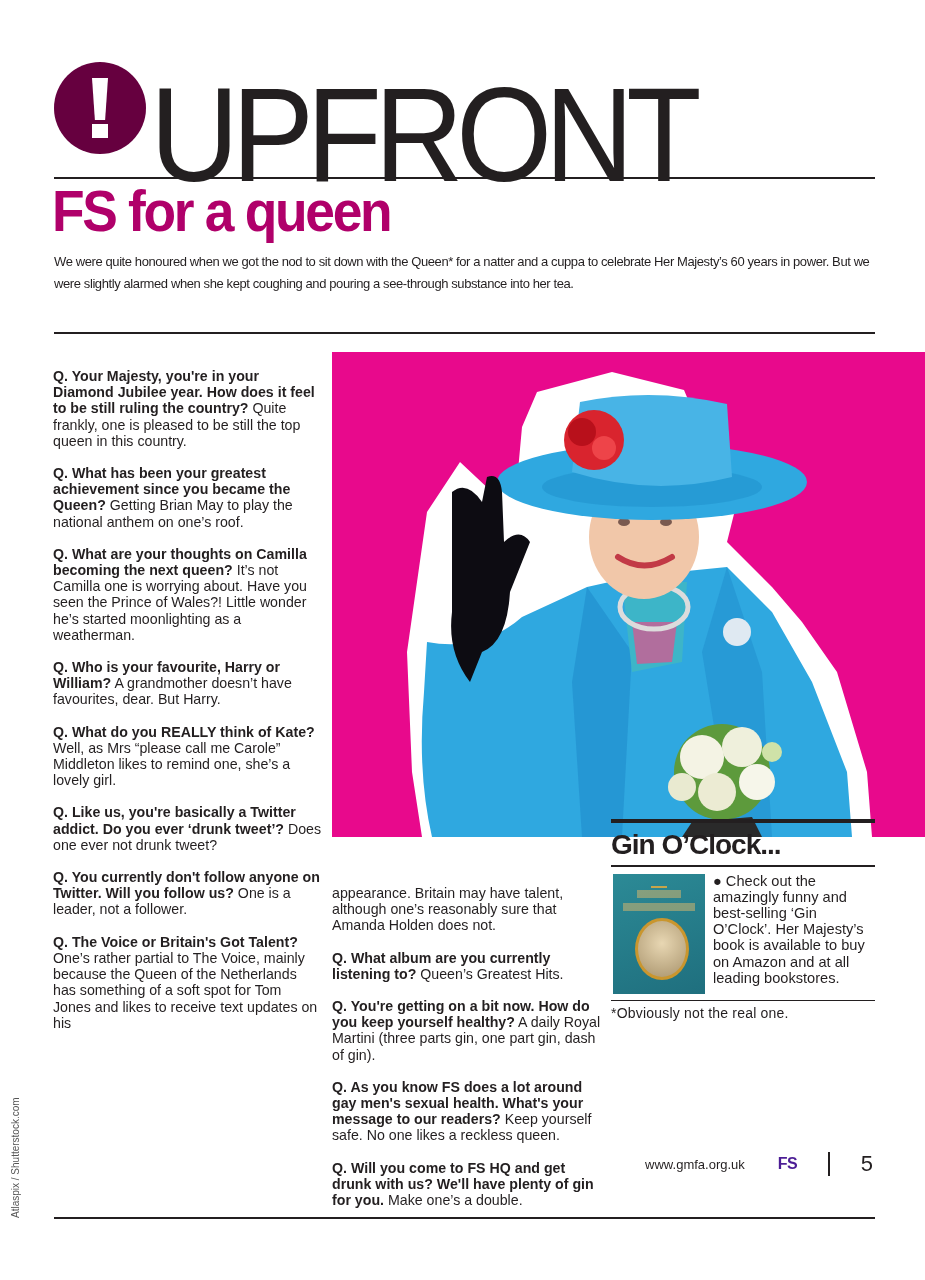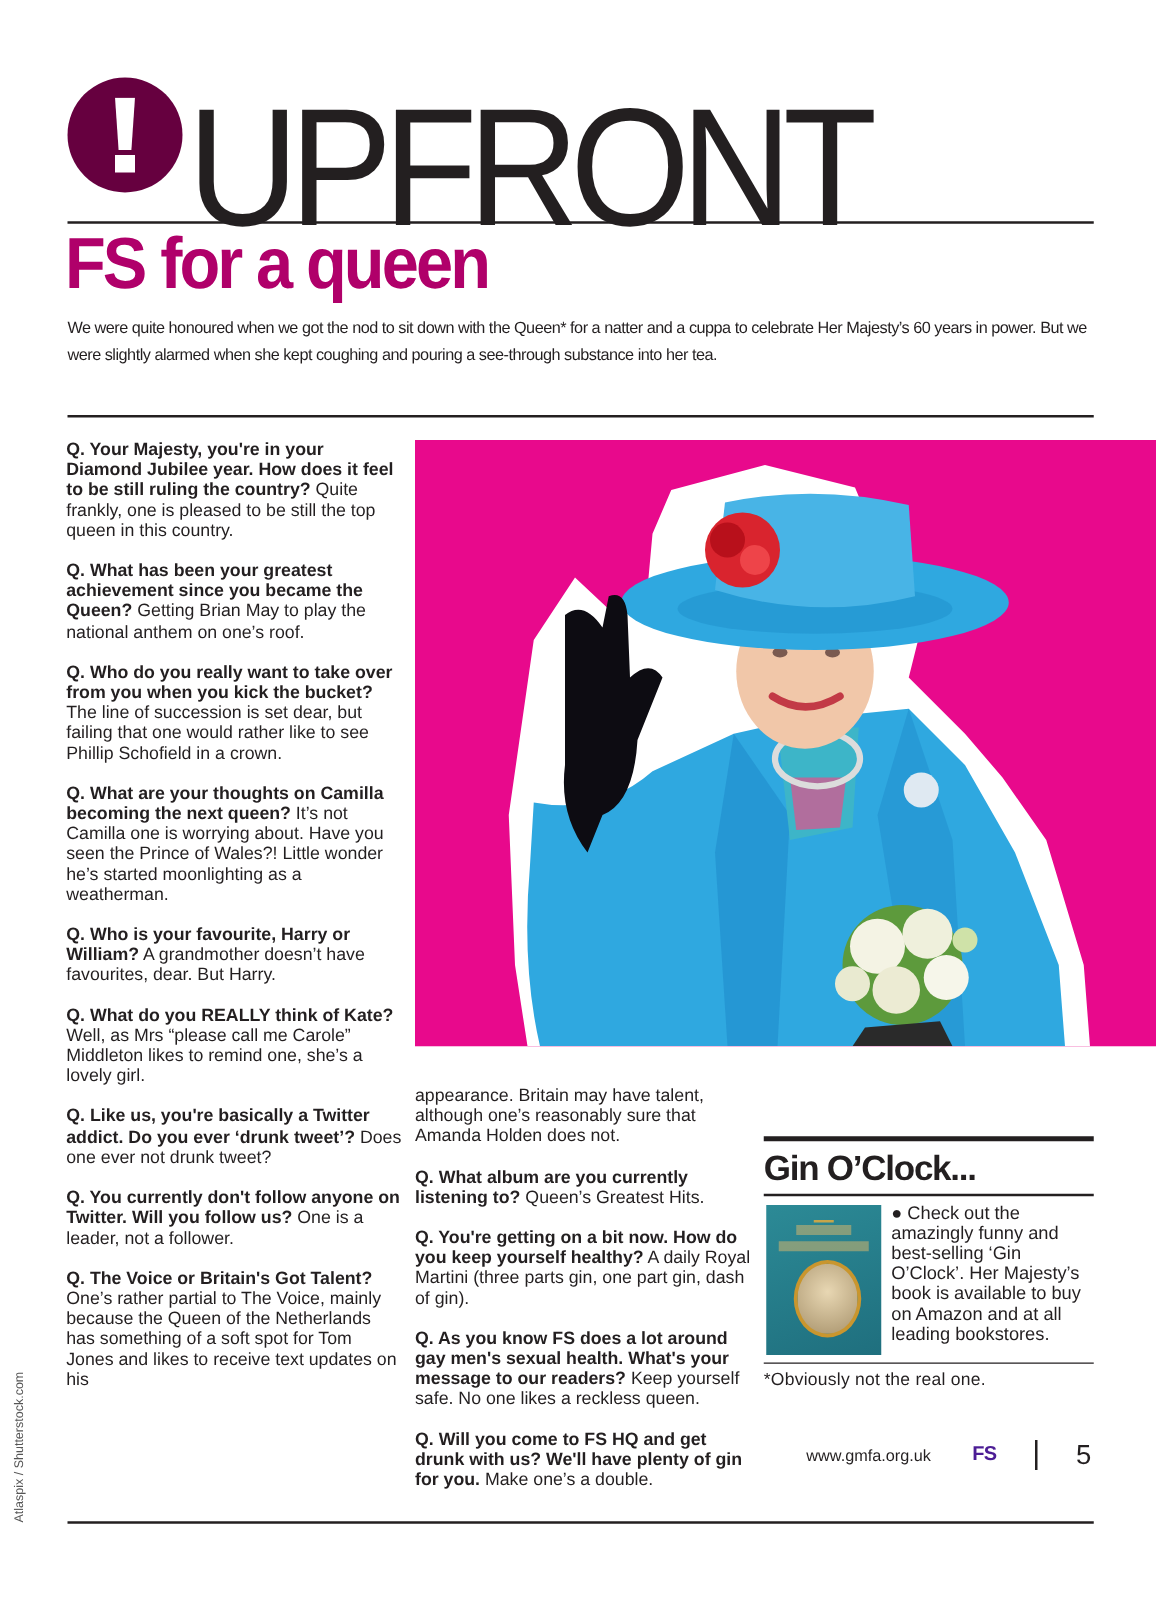--- a/index.html
+++ b/index.html
@@ -14,28 +14,28 @@
   .rule { position: absolute; left: 54px; width: 821px; background: #231f20; }
   .rule-top { top: 177px; height: 2px; }
   .rule-lede { top: 332px; height: 1.5px; }
   .rule-bottom { top: 1217px; height: 1.5px; }
 
   .headline { position: absolute; left: 52px; top: 178px; font-size: 58px; font-weight: 700; color: #b0006a; letter-spacing: -2.5px; line-height: 66px; transform: scaleX(0.92); transform-origin: left top; white-space: nowrap; }
 
   .lede { position: absolute; left: 54px; top: 251px; width: 830px; font-size: 13px; line-height: 21.5px; color: #231f20; letter-spacing: -0.4px; }
 
   .col { position: absolute; font-size: 14.2px; line-height: 16.2px; color: #231f20; }
-  .col p { margin: 0 0 16px 0; }
+  .col p { margin: 16px 0 16px 0; }
   .col b { font-weight: 700; }
   .col-1 { left: 53px; top: 352px; width: 270px; }
   .col-2 { left: 332px; top: 869px; width: 275px; }
 
   .photo { position: absolute; left: 332px; top: 352px; width: 593px; height: 485px; background: #e8098c; overflow: hidden; }
 
-  .sidebar { position: absolute; left: 611px; top: 909px; width: 264px; }
+  .sidebar { position: absolute; left: 611px; top: 819px; width: 264px; }
   .sidebar .thick { height: 4px; background: #231f20; }
   .sidebar-title { font-size: 28px; font-weight: 700; letter-spacing: -1px; line-height: 40px; margin-top: 2px; color: #231f20; }
   .sidebar .thin { height: 1.5px; background: #231f20; }
   .sidebar-body { font-size: 14.6px; line-height: 16.2px; color: #231f20; margin-top: 6px; }
   .book { float: left; width: 92px; height: 120px; margin: 1px 8px 2px 2px; background: linear-gradient(160deg, #2c8a96, #1f6f7e); position: relative; }
   .book .crown { position: absolute; left: 38px; top: 6px; width: 16px; height: 6px; border-bottom: 2px solid #c7a54a; }
   .book .t1, .book .t2 { position: absolute; left: 10px; right: 10px; height: 8px; background: rgba(210,180,110,0.55); }
   .book .t1 { top: 16px; left: 24px; right: 24px; }
   .book .t2 { top: 29px; }
   .book .oval { position: absolute; left: 22px; top: 44px; width: 48px; height: 56px; border-radius: 50%; border: 3px solid #c9962e; background: radial-gradient(circle at 50% 40%, #e8d7b3, #a7926b); }
@@ -64,21 +64,20 @@
 
 <div class="headline">FS for a queen</div>
 
 <div class="lede">We were quite honoured when we got the nod to sit down with the Queen* for a natter and a cuppa to celebrate Her Majesty’s 60 years in power. But we were slightly alarmed when she kept coughing and pouring a see-through substance into her tea.</div>
 
 <div class="rule rule-lede"></div>
 
 <div class="col col-1">
   <p><b>Q. Your Majesty, you're in your Diamond Jubilee year. How does it feel to be still ruling the country?</b> <span>Quite frankly, one is pleased to be still the top queen in this country.</span></p>
   <p><b>Q. What has been your greatest achievement since you became the Queen?</b> <span>Getting Brian May to play the national anthem on one’s roof.</span></p>
-  <p><b>Q. Who do you really want to take over from you when you kick the bucket?</b> <span>The line of succession is set dear, but failing that one would rather like to see Phillip Schofield in a crown.</span></p>
   <p><b>Q. What are your thoughts on Camilla becoming the next queen?</b> <span>It’s not Camilla one is worrying about. Have you seen the Prince of Wales?! Little wonder he’s started moonlighting as a weatherman.</span></p>
   <p><b>Q. Who is your favourite, Harry or William?</b> <span>A grandmother doesn’t have favourites, dear. But Harry.</span></p>
   <p><b>Q. What do you REALLY think of Kate?</b> <span>Well, as Mrs “please call me Carole” Middleton likes to remind one, she’s a lovely girl.</span></p>
   <p><b>Q. Like us, you're basically a Twitter addict. Do you ever ‘drunk tweet’?</b> <span>Does one ever not drunk tweet?</span></p>
   <p><b>Q. You currently don't follow anyone on Twitter. Will you follow us?</b> <span>One is a leader, not a follower.</span></p>
   <p><b>Q. The Voice or Britain's Got Talent?</b> <span>One’s rather partial to The Voice, mainly because the Queen of the Netherlands has something of a soft spot for Tom Jones and likes to receive text updates on his</span></p>
 </div>
 
 <div class="photo">
   <svg width="593" height="485" viewBox="0 0 593 485">

